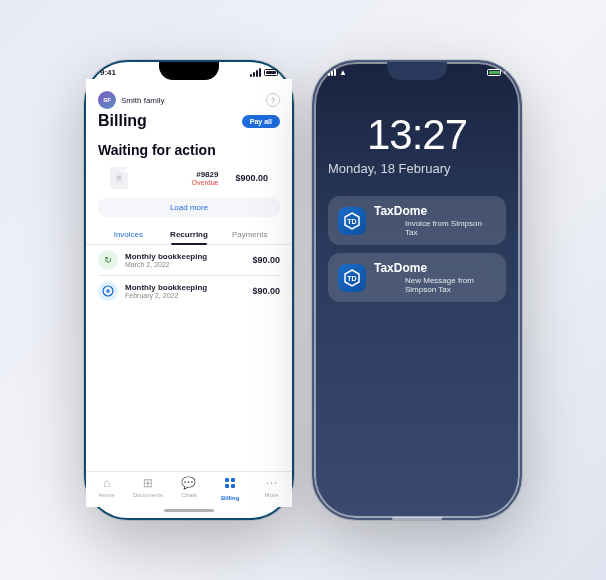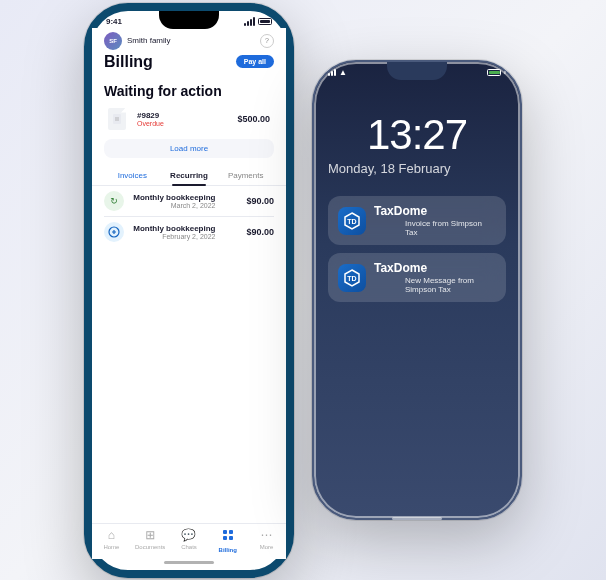--- a/index.html
+++ b/index.html
@@ -16,23 +16,23 @@
     }
 
     
     .phone {
       border-radius: 44px;
       position: relative;
       box-shadow: 0 20px 60px rgba(0,0,0,0.25), 0 0 0 1px rgba(0,0,0,0.1), inset 0 0 0 2px rgba(255,255,255,0.5);
     }
     .phone-left {
       width: 210px;
-      height: 575px;
+      height: 460px;
       background: #ffffff;
-      border: 8px solid #0c4a6e;
+      border: 2px solid #0c4a6e;
     }
     .phone-right {
       width: 210px;
       height: 460px;
       background: linear-gradient(180deg, #1a2340 0%, #2a3a5c 40%, #3a4a6e 100%);
       border: 2px solid #4a5a7c;
     }
 
     
     .notch-bar {
@@ -107,20 +107,21 @@
     
     .app-header {
       padding: 4px 12px 6px;
       background: #fff;
     }
     .user-row {
       display: flex;
       align-items: center;
       justify-content: space-between;
       margin-bottom: 3px;
+      margin-top: 8px;
     }
     .user-info {
       display: flex;
       align-items: center;
       gap: 5px;
     }
     .avatar {
       width: 18px;
       height: 18px;
       border-radius: 50%;
@@ -173,22 +174,23 @@
     .section-title {
       font-size: 14px;
       font-weight: 700;
       color: #0a0a1a;
       padding: 6px 12px 4px;
     }
 
     .invoice-item {
       display: flex;
       align-items: center;
-      padding: 5px 16px;
-      gap: 11px;
+      padding: 5px 24px;
+      gap: 17px;
+      text-align: right;
     }
     .doc-icon {
       width: 18px;
       height: 22px;
       background: #f0f2f5;
       border-radius: 2px;
       display: flex;
       align-items: center;
       justify-content: center;
       font-size: 8px;
@@ -269,21 +271,21 @@
       height: 20px;
       border-radius: 50%;
       display: flex;
       align-items: center;
       justify-content: center;
       font-size: 9px;
       flex-shrink: 0;
     }
     .recurring-icon.green { background: #e8f5e9; color: #2e7d32; }
     .recurring-icon.blue { background: #e3f2fd; color: #1565c0; }
-    .recurring-info { flex: 1; text-align: right; }
+    .recurring-info { flex: 1; }
     .recurring-name { font-size: 8px; font-weight: 600; color: #1a1a2e; }
     .recurring-date { font-size: 7px; color: #888; }
     .recurring-amount { font-size: 9px; font-weight: 600; color: #1a1a2e; margin-left: 24px; }
 
     
     .bottom-nav {
       display: flex;
       border-top: 1px solid #e8eaf0;
       padding: 4px 0 6px;
       margin-top: auto;
@@ -418,21 +420,21 @@
         <svg width="8" height="10" viewBox="0 0 8 10" fill="none">
           <rect x="0" y="0" width="8" height="10" rx="1" fill="#e8eaf0"></rect>
           <line x1="2" y1="4" x2="6" y2="4" stroke="#aaa" stroke-width="0.8"></line>
           <line x1="2" y1="6" x2="6" y2="6" stroke="#aaa" stroke-width="0.8"></line>
         </svg>
       </div>
       <div class="invoice-info">
         <div class="invoice-num">#9829</div>
         <div class="invoice-status">Overdue</div>
       </div>
-      <div class="invoice-amount">$500.00</div>
+      <div class="invoice-amount">$900.00</div>
     </div>
 
     <button class="load-more-btn">Load more</button>
 
     <div class="tabs">
       <div class="tab invoices">Invoices</div>
       <div class="tab active">Recurring</div>
       <div class="tab">Payments</div>
     </div>
 

